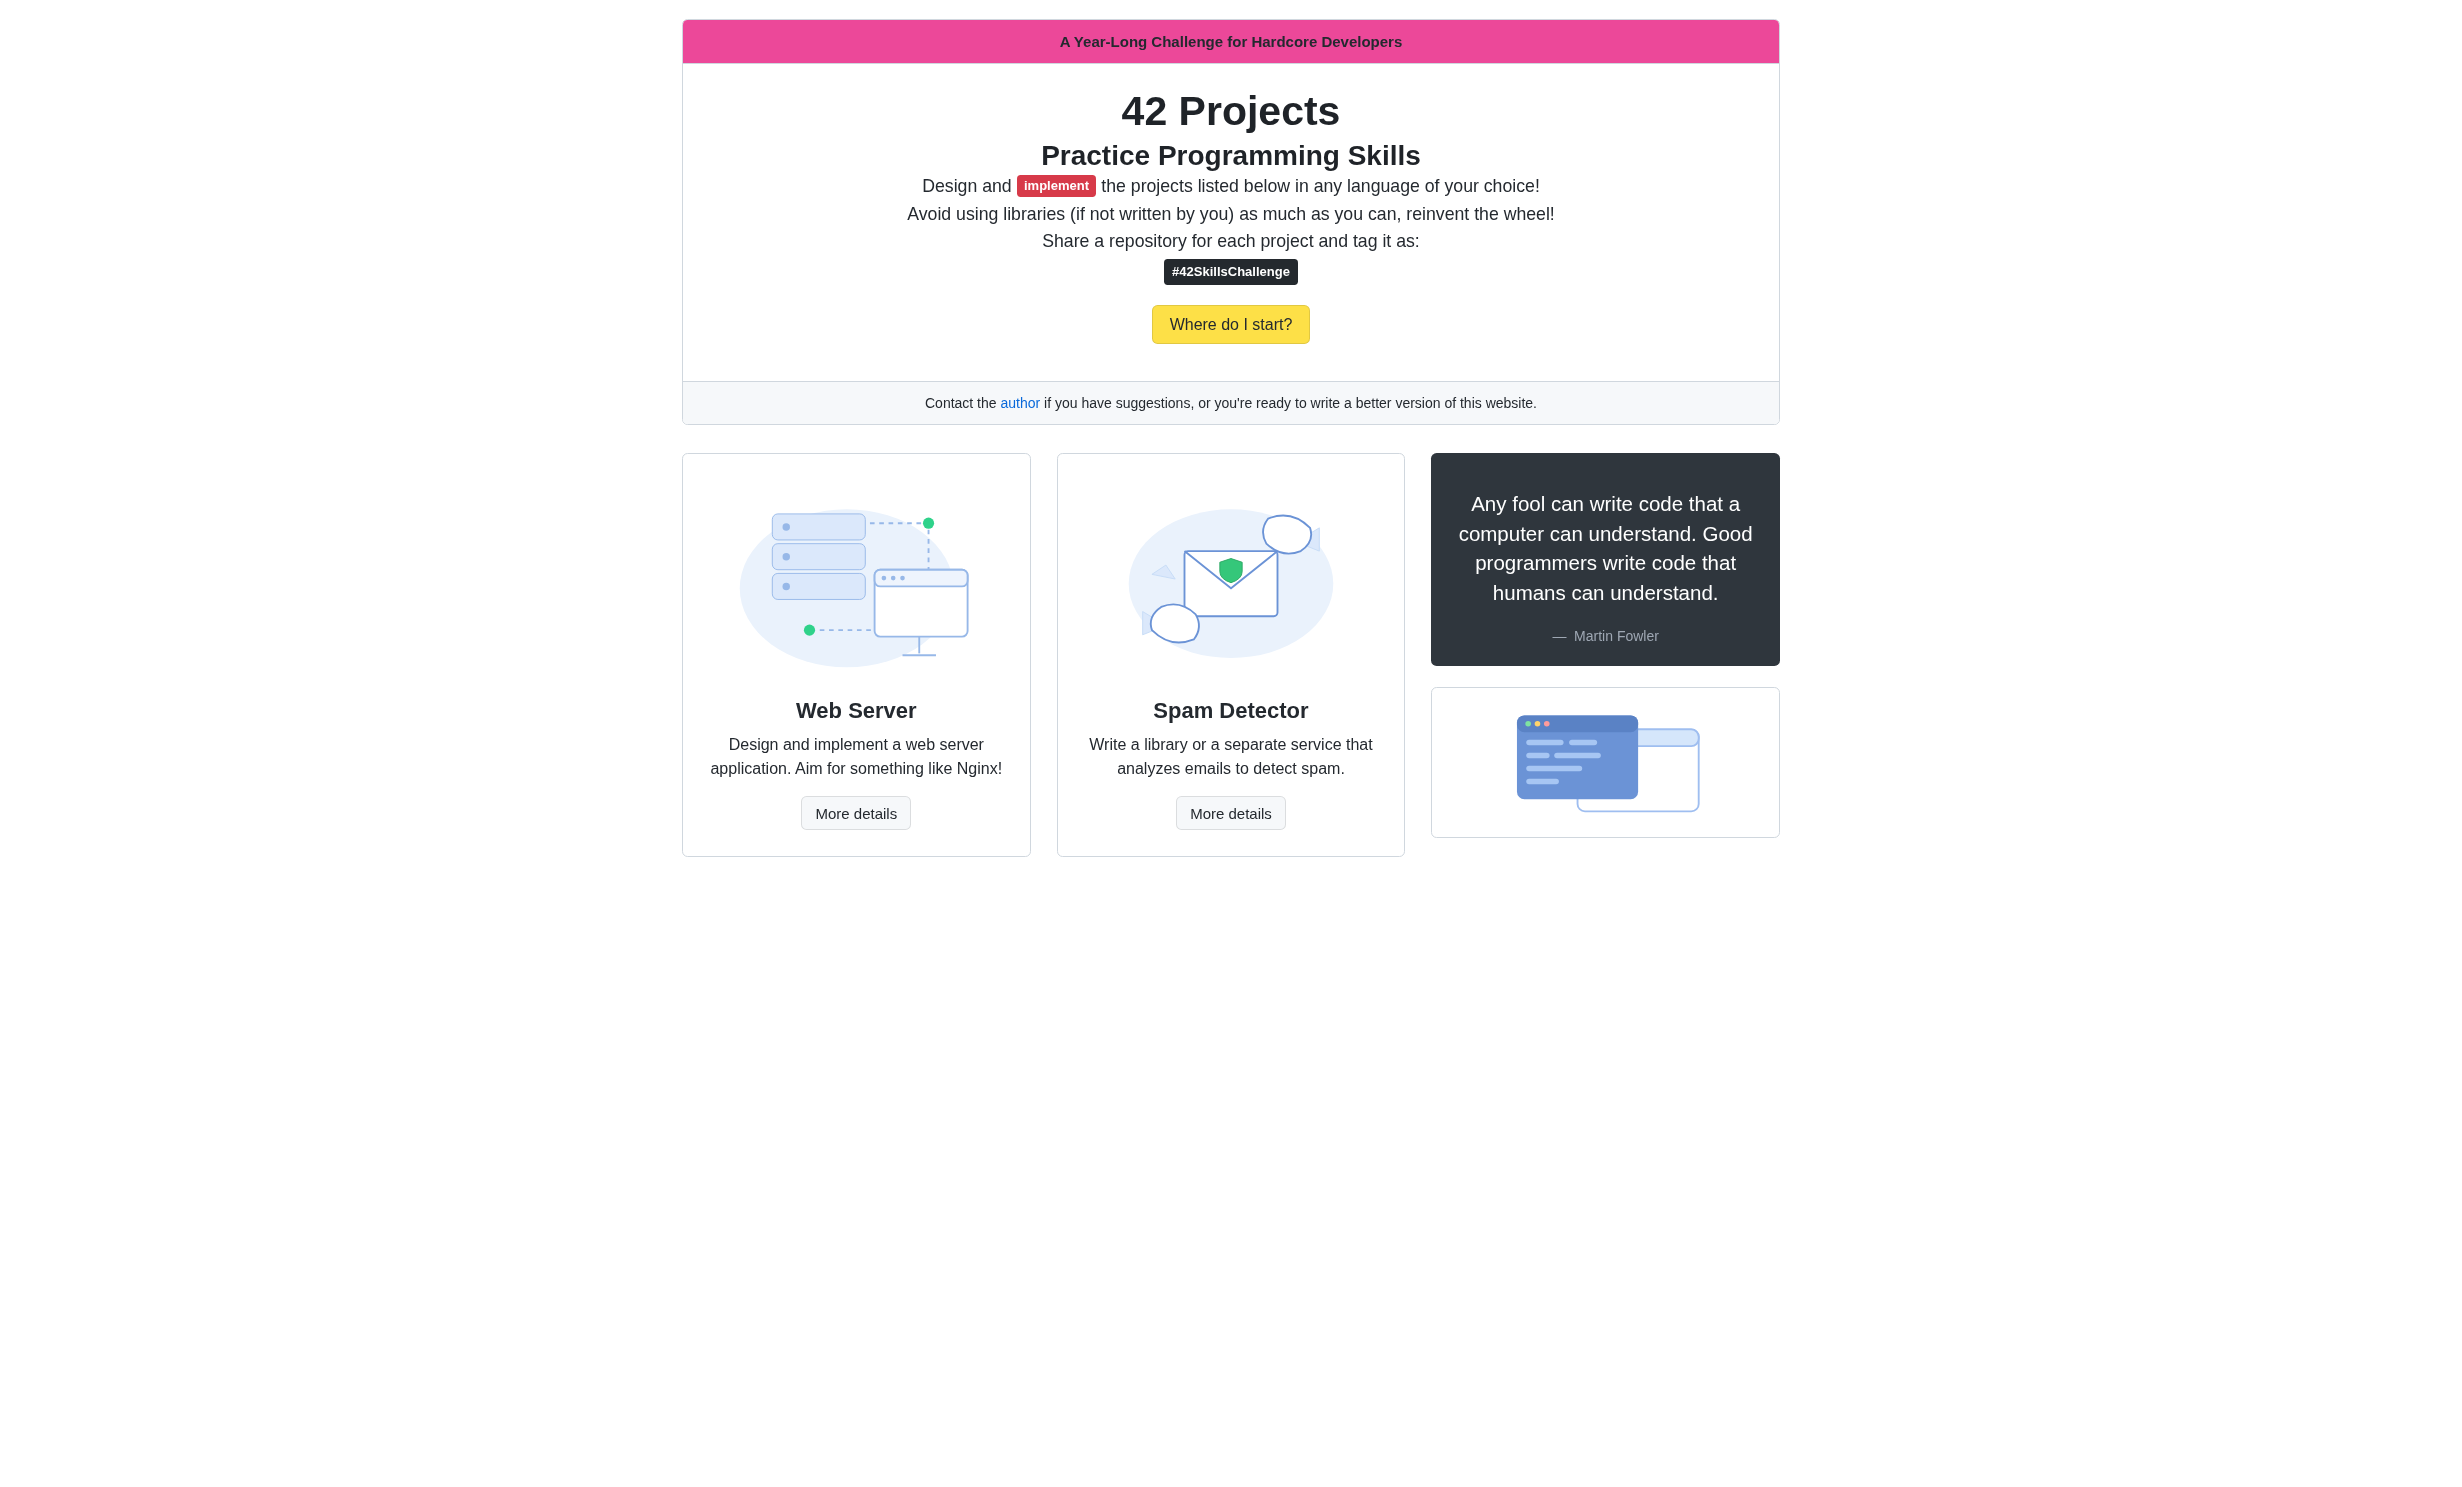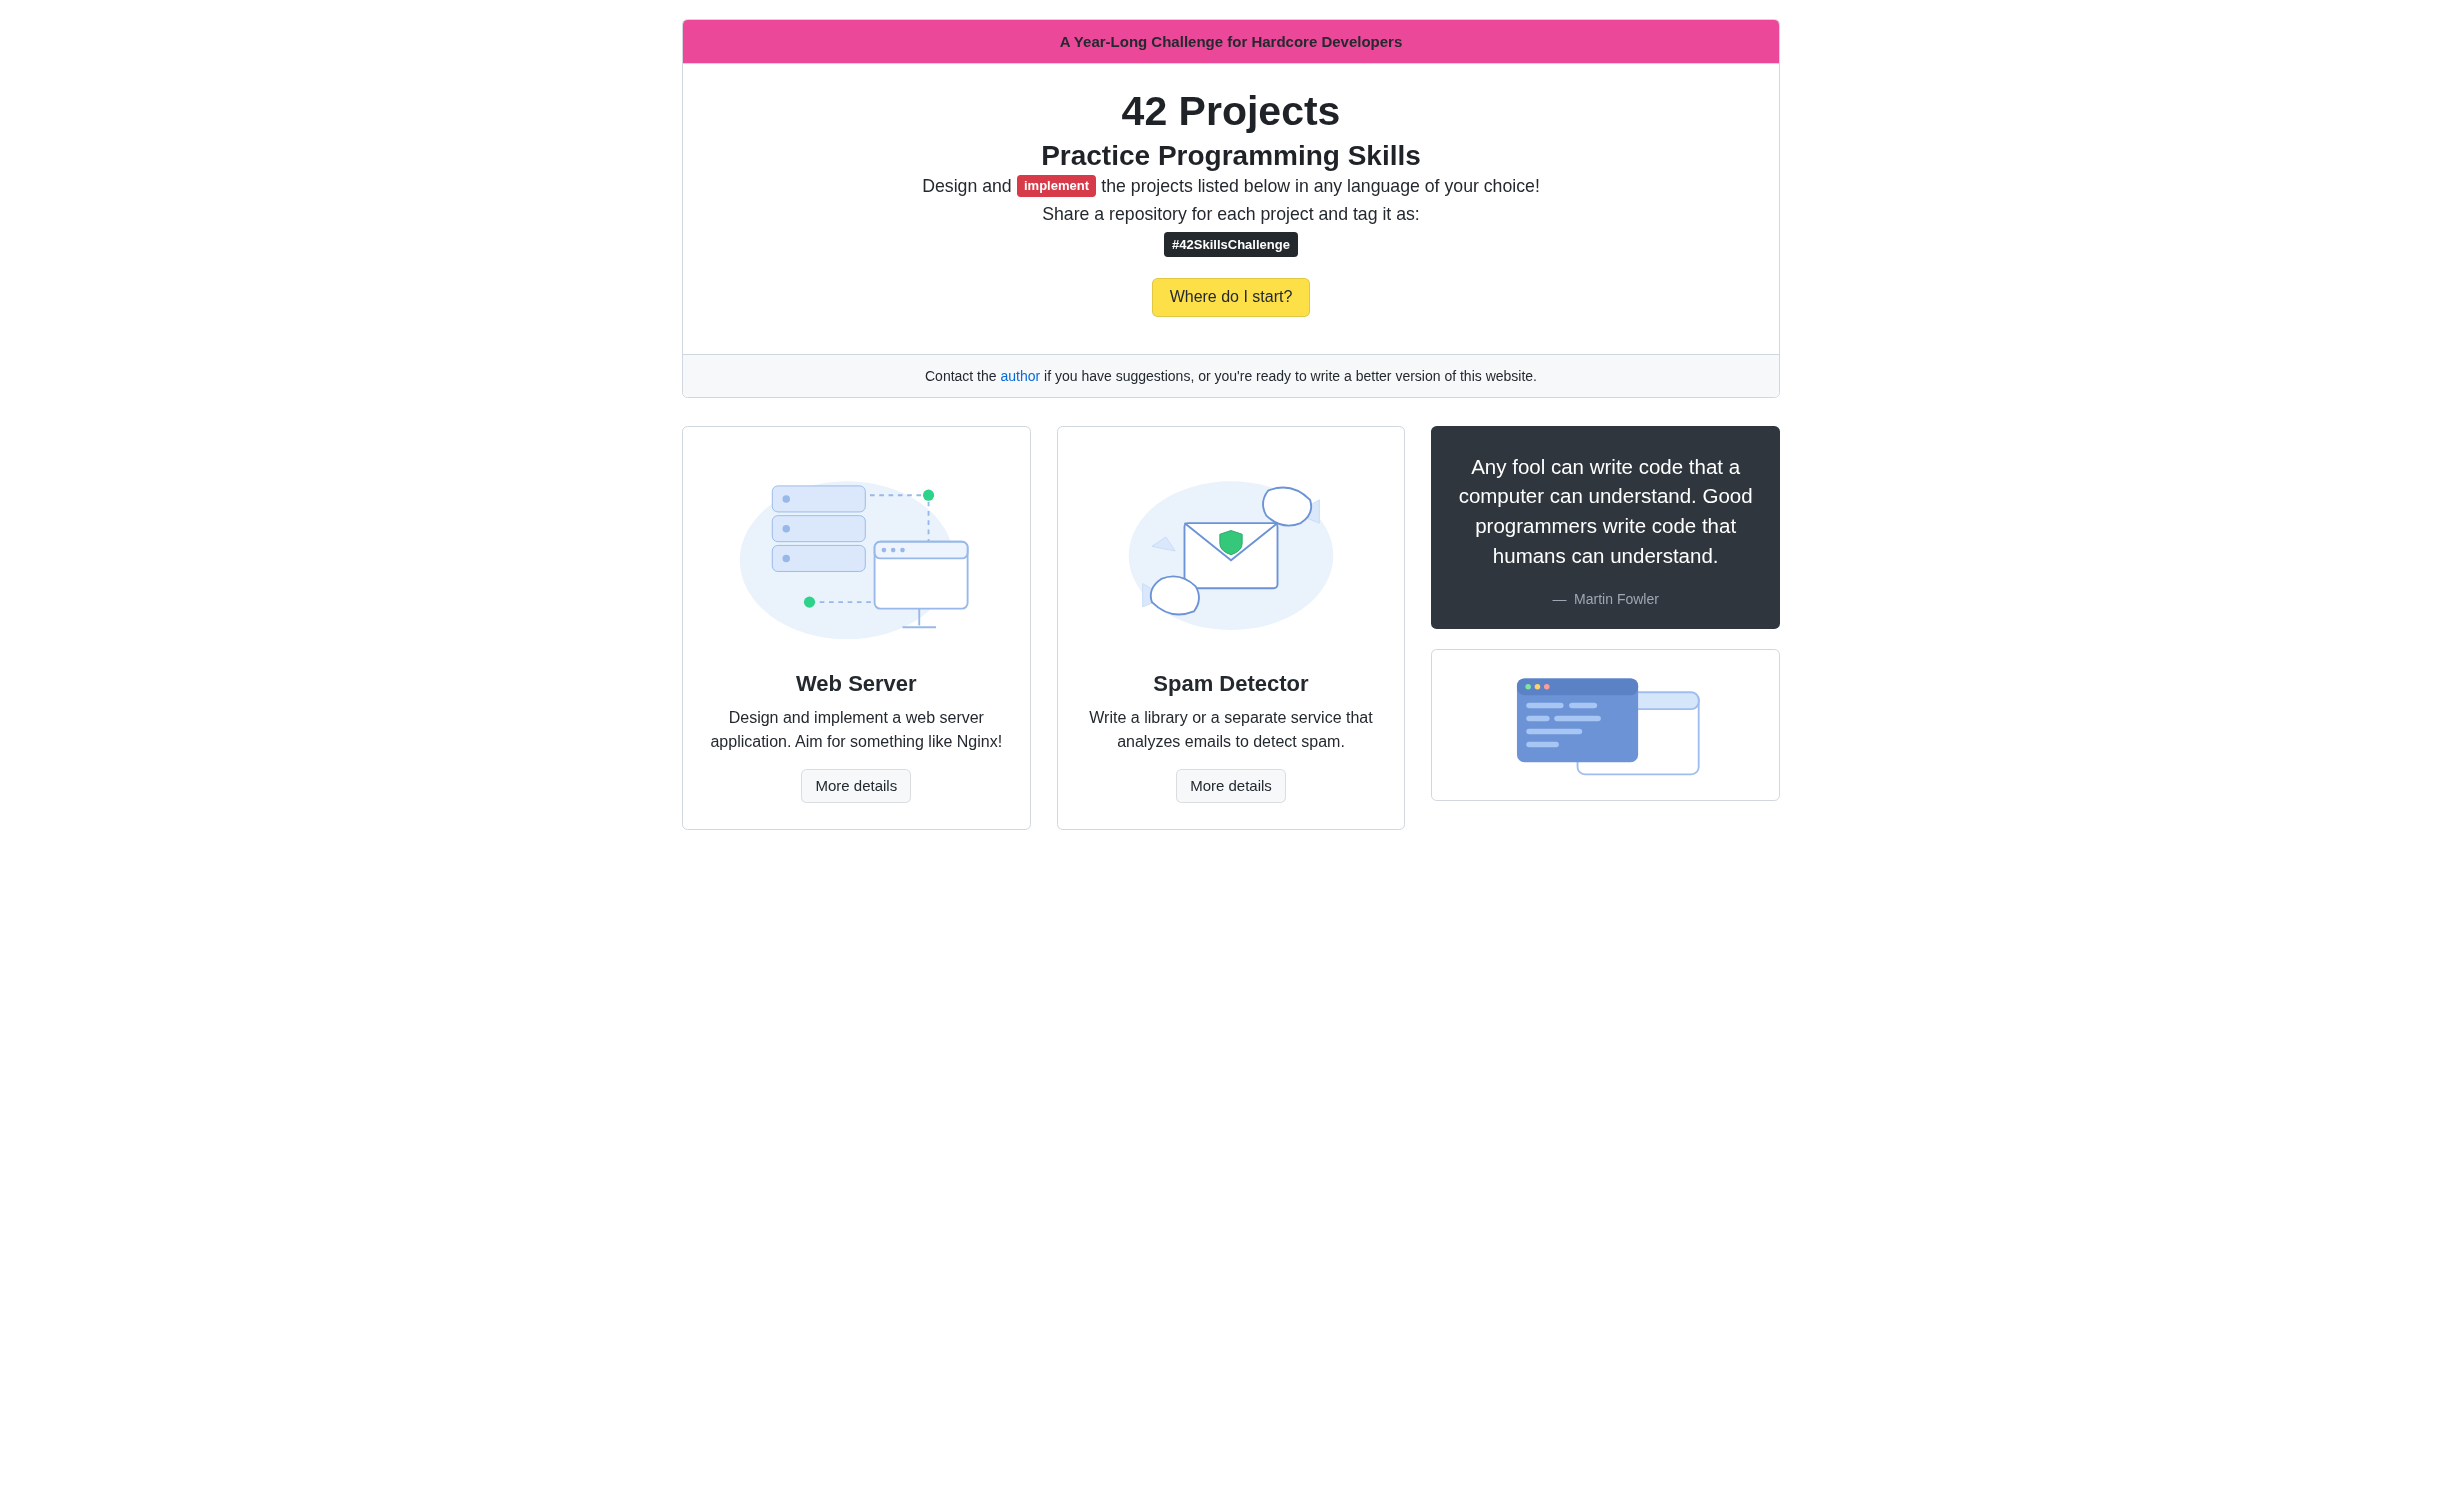--- a/index.html
+++ b/index.html
@@ -114,21 +114,21 @@
     border-radius: 5.6px;
     padding: 7.4px 13px;
     font-size: 15px;
     color: #24292f;
     cursor: pointer;
   }
   .quote-card {
     background: #2f363d;
     color: #ffffff;
     border-radius: 5.6px;
-    padding: 26px 24px 22px 24px;
+    padding: 36px 24px 22px 24px;
     text-align: center;
   }
   .quote-card .q {
     font-size: 20.5px;
     line-height: 1.45;
     font-weight: 400;
     margin-bottom: 20.5px;
   }
   .quote-card .by {
     color: #9ea7b3;
@@ -151,20 +151,21 @@
 
 <div class="panel">
   <div class="panel-header">A Year-Long Challenge for Hardcore Developers</div>
   <div class="panel-body">
     <h1>42 Projects</h1>
     <h2>Practice Programming Skills</h2>
     <div class="lead">
       <div>
         <span>Design and </span><span class="label-danger">implement</span><span> the projects listed below in any language of your choice!</span>
       </div>
+      <div>Avoid using libraries (if not written by you) as much as you can, reinvent the wheel!</div>
       <div>Share a repository for each project and tag it as:</div>
       <div><span class="label-dark">#42SkillsChallenge</span></div>
     </div>
     <a class="btn">Where do I start?</a>
   </div>
   <div class="panel-footer">
     <span>Contact the </span><a href="#">author</a><span> if you have suggestions, or you're ready to write a better version of this website.</span>
   </div>
 </div>
 

